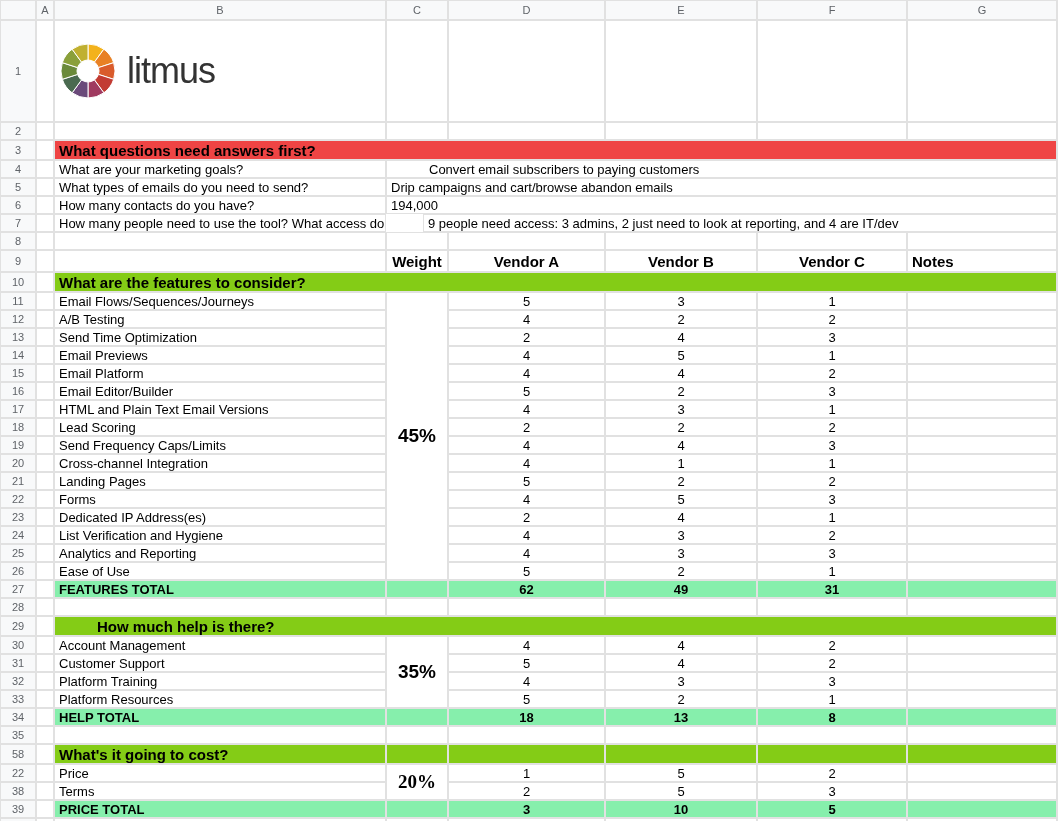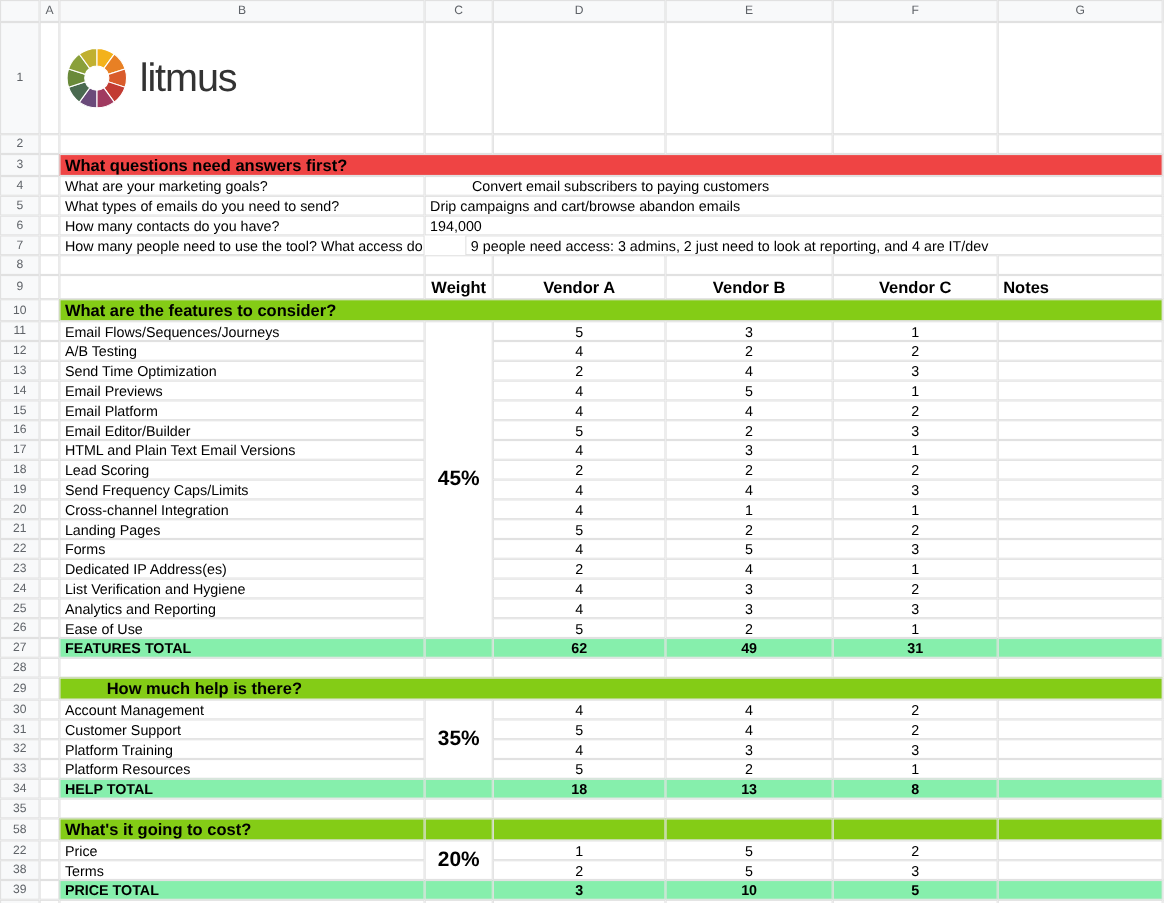--- a/index.html
+++ b/index.html
@@ -371,21 +371,21 @@
     <div class="cell h20 orange sectionhdr">What's it going to cost?</div>
     <div class="cell h20 orange"></div>
     <div class="cell h20 orange"></div>
     <div class="cell h20 orange"></div>
     <div class="cell h20 orange"></div>
     <div class="cell h20 orange"></div>
     <div class="cell h20"></div>
     <div class="rowhdr h18">22</div>
     <div class="cell h18"></div>
     <div class="cell h18">Price</div>
-    <div class="cell weight" style="grid-row: span 2;">20%</div>
+    <div class="cell weight" style="grid-row: span 2; font-family: Liberation Serif, serif;">20%</div>
     <div class="cell h18 center">1</div>
     <div class="cell h18 center">5</div>
     <div class="cell h18 center">2</div>
     <div class="cell h18"></div>
     <div class="cell h18"></div>
     <div class="rowhdr h18">38</div>
     <div class="cell h18"></div>
     <div class="cell h18">Terms</div>
     <div class="cell h18 center">2</div>
     <div class="cell h18 center">5</div>

